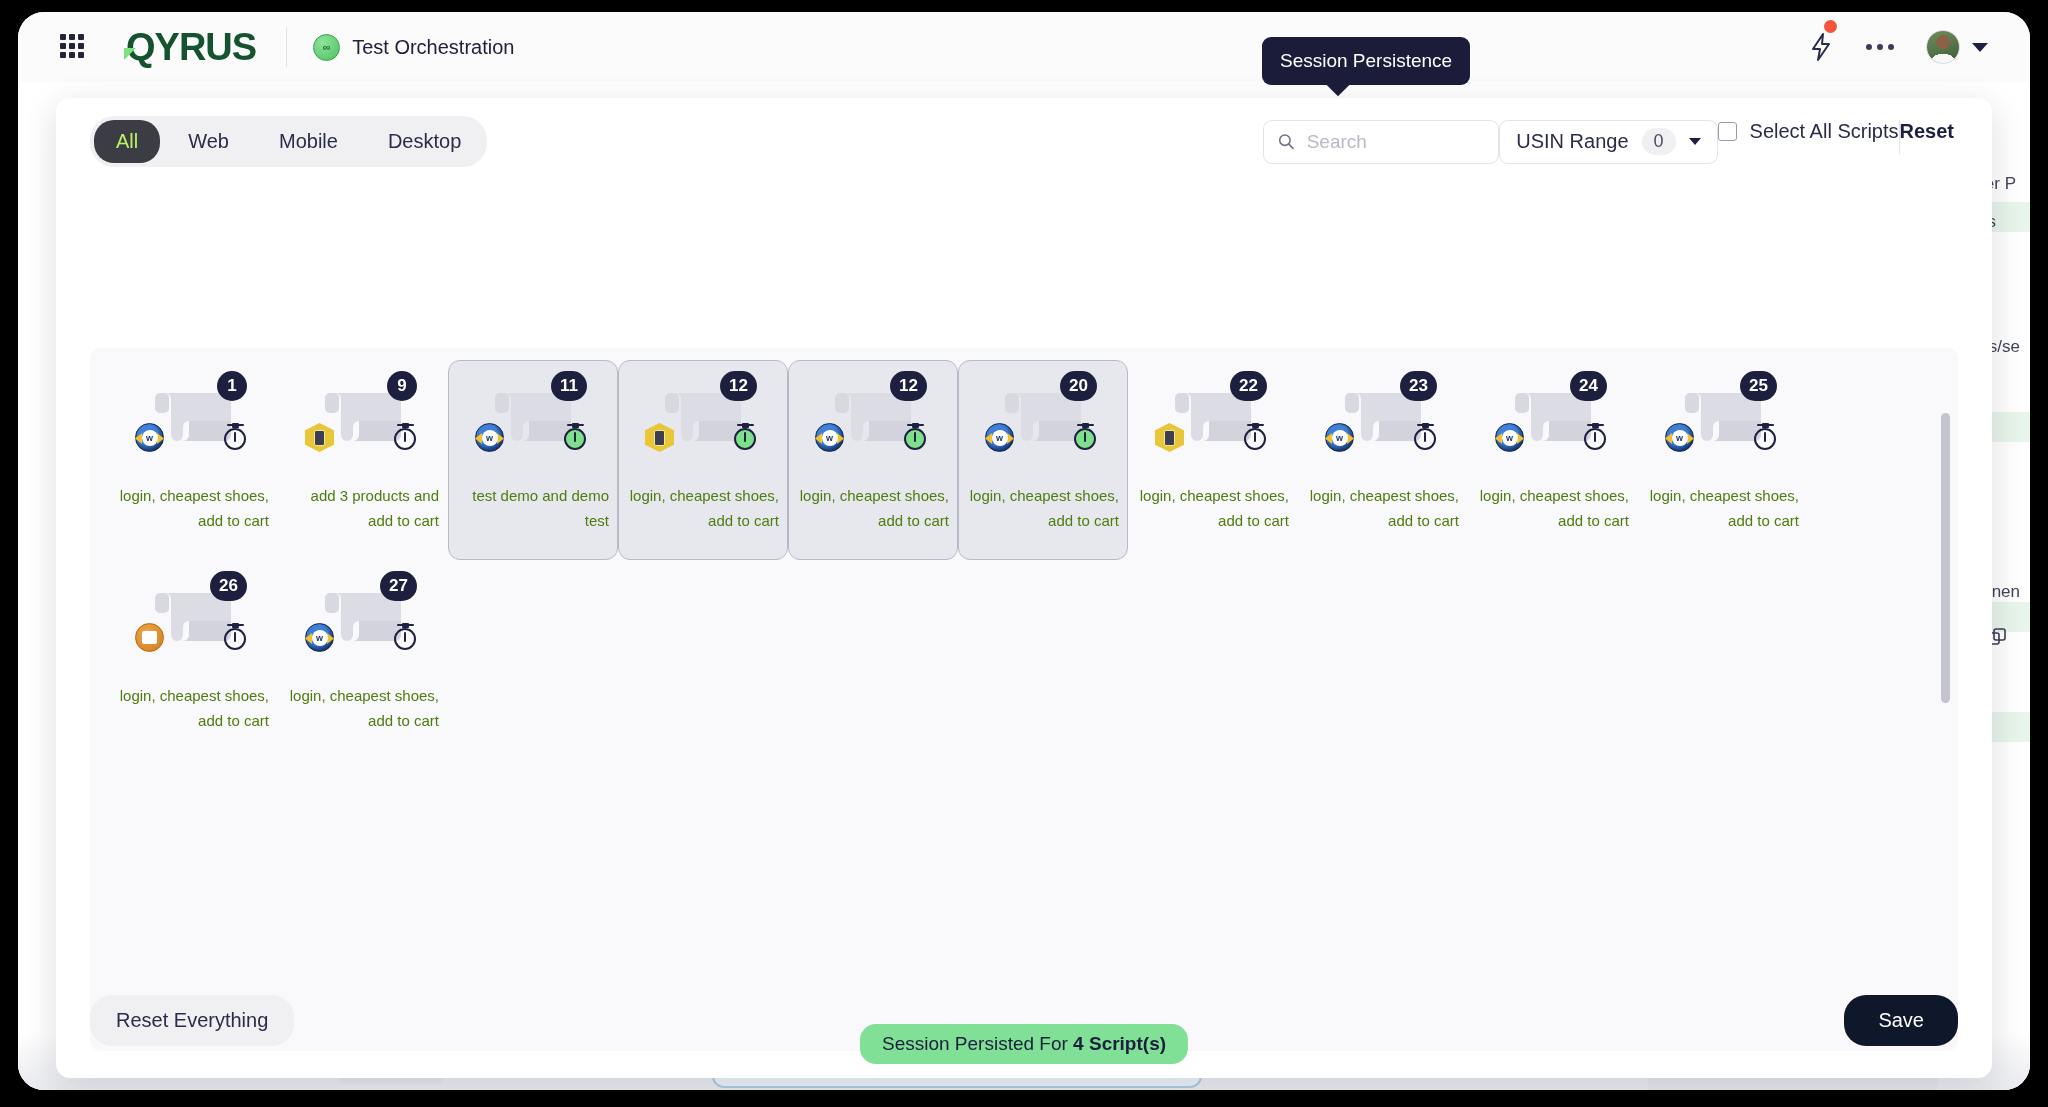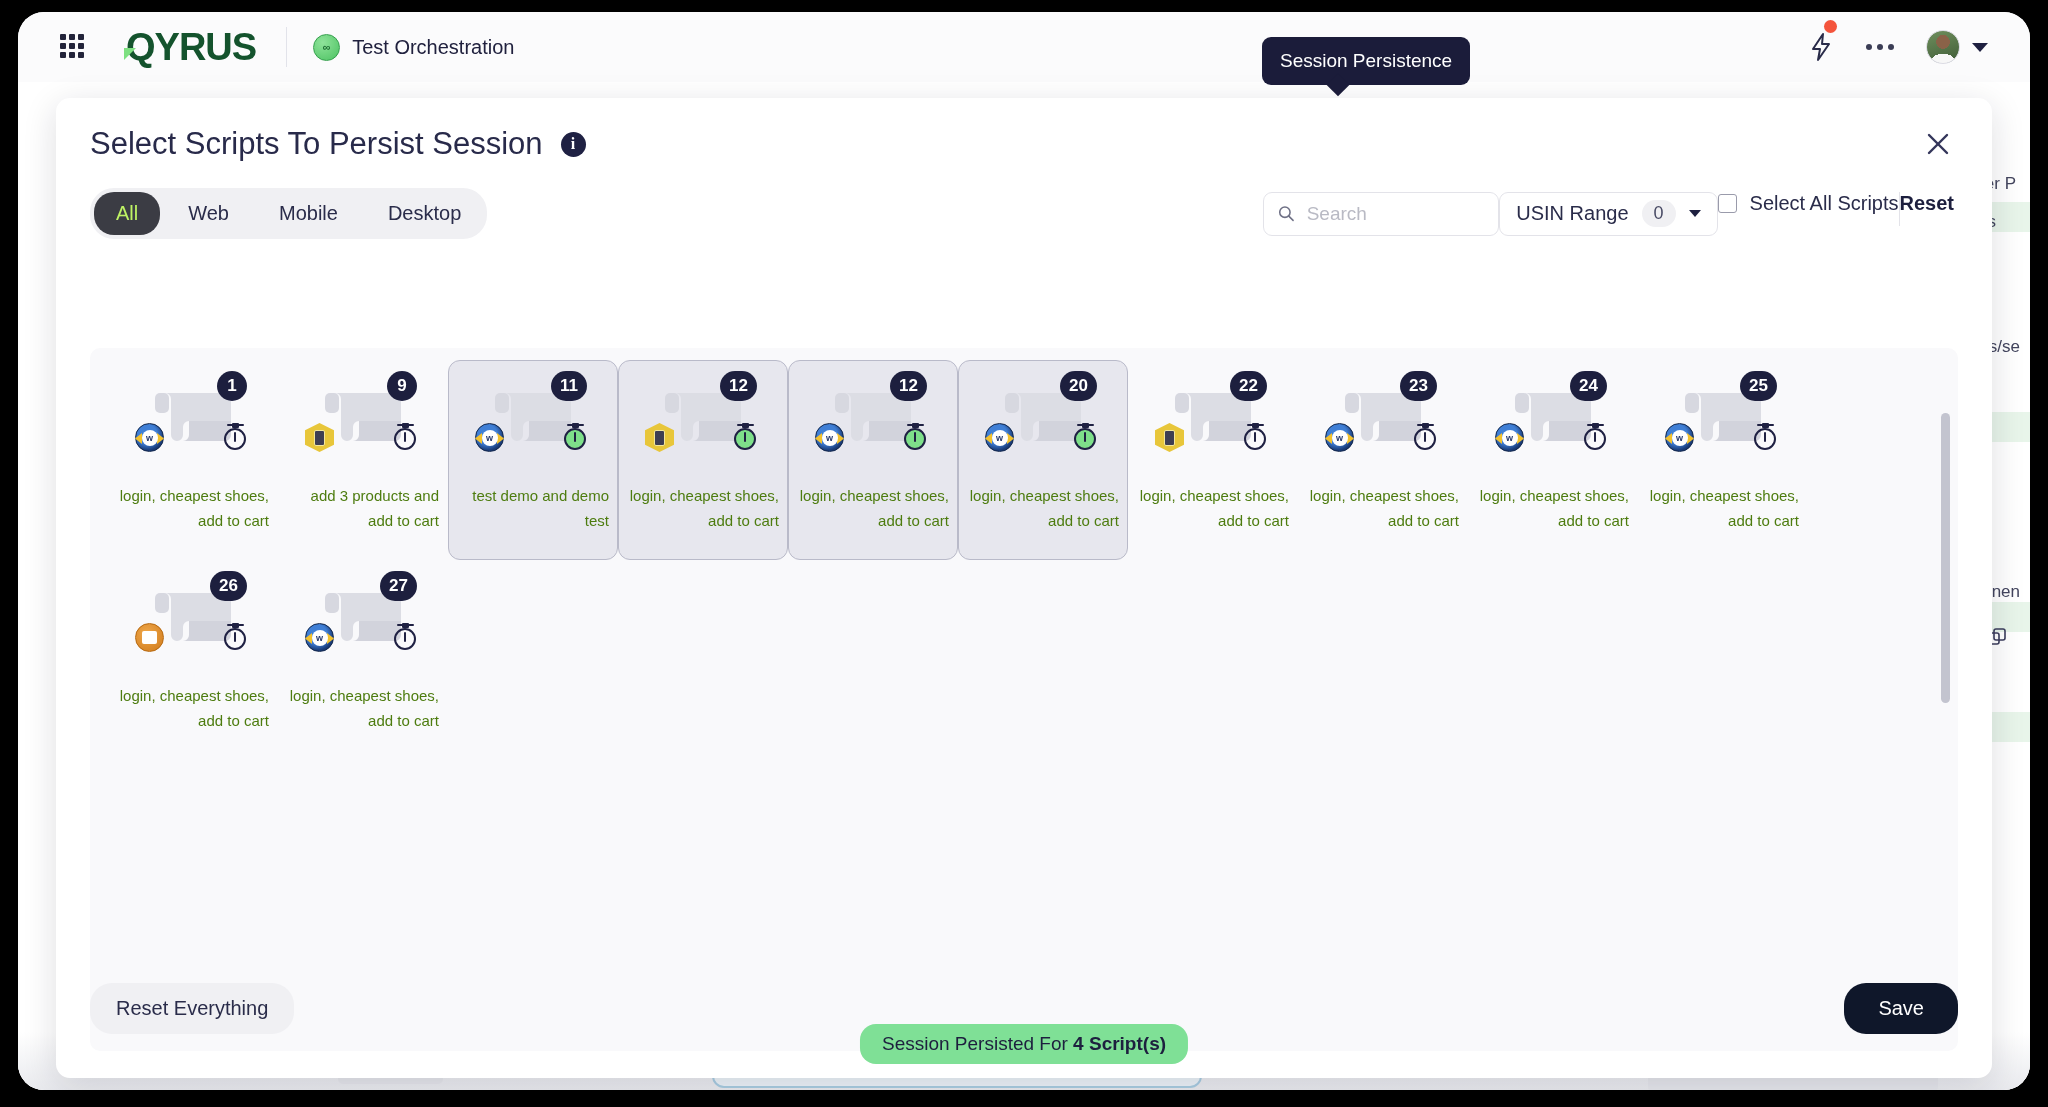--- a/index.html
+++ b/index.html
@@ -336,21 +336,21 @@
     bottom: 14px;
     background:#7fe096; color:#1d1f3e;
     padding: 9px 22px; border-radius: 16px;
     font-size:19px; white-space:nowrap;
     z-index: 35;
   }
   #toast b { font-weight:bold; }
 
   
   #modal-footer {
-    position:absolute; left:0; bottom:16px; width:100%;
+    position:absolute; left:0; bottom:4px; width:100%;
     padding: 0 34px 28px 34px;
     display:flex; align-items:center;
   }
   #reset-everything {
     background:#f0f0f3; color:#2a2c4a;
     border:none; border-radius:22px;
     padding: 14px 26px; font-size:20px; cursor:pointer;
     font-family:"Liberation Sans", sans-serif;
   }
   #save-btn {
@@ -429,30 +429,20 @@
         <div class="avatar"></div>
         <div class="caret-down"></div>
       </div>
     </div>
   </div>
 
   <div id="session-tooltip">Session Persistence</div>
 
   <div id="modal">
 
-    <div id="modal-header">
-      <div id="modal-title">Select Scripts To Persist Session</div>
-      <div class="info-icon">i</div>
-      <div id="close-btn">
-        <svg width="28" height="28" viewBox="0 0 28 28" stroke="#33355a" stroke-width="2.4" stroke-linecap="round">
-          <line x1="5" y1="5" x2="23" y2="23"></line>
-            <line x1="23" y1="5" x2="5" y2="23"></line>
-        </svg>
-      </div>
-    </div>
 
     <div id="toolbar">
       <div id="tabs">
         <div class="tab active">All</div>
         <div class="tab">Web</div>
         <div class="tab">Mobile</div>
         <div class="tab">Desktop</div>
       </div>
 
       <div id="toolbar-right">

